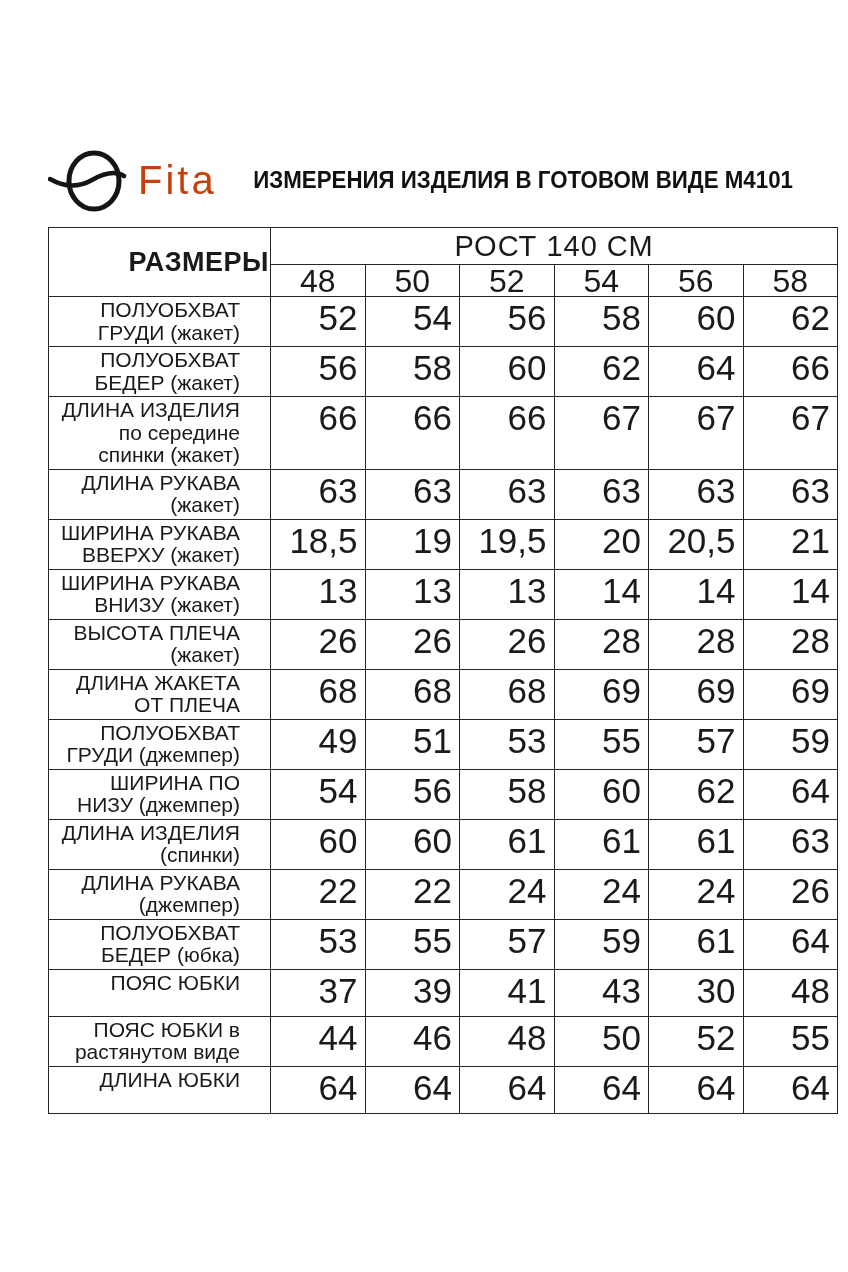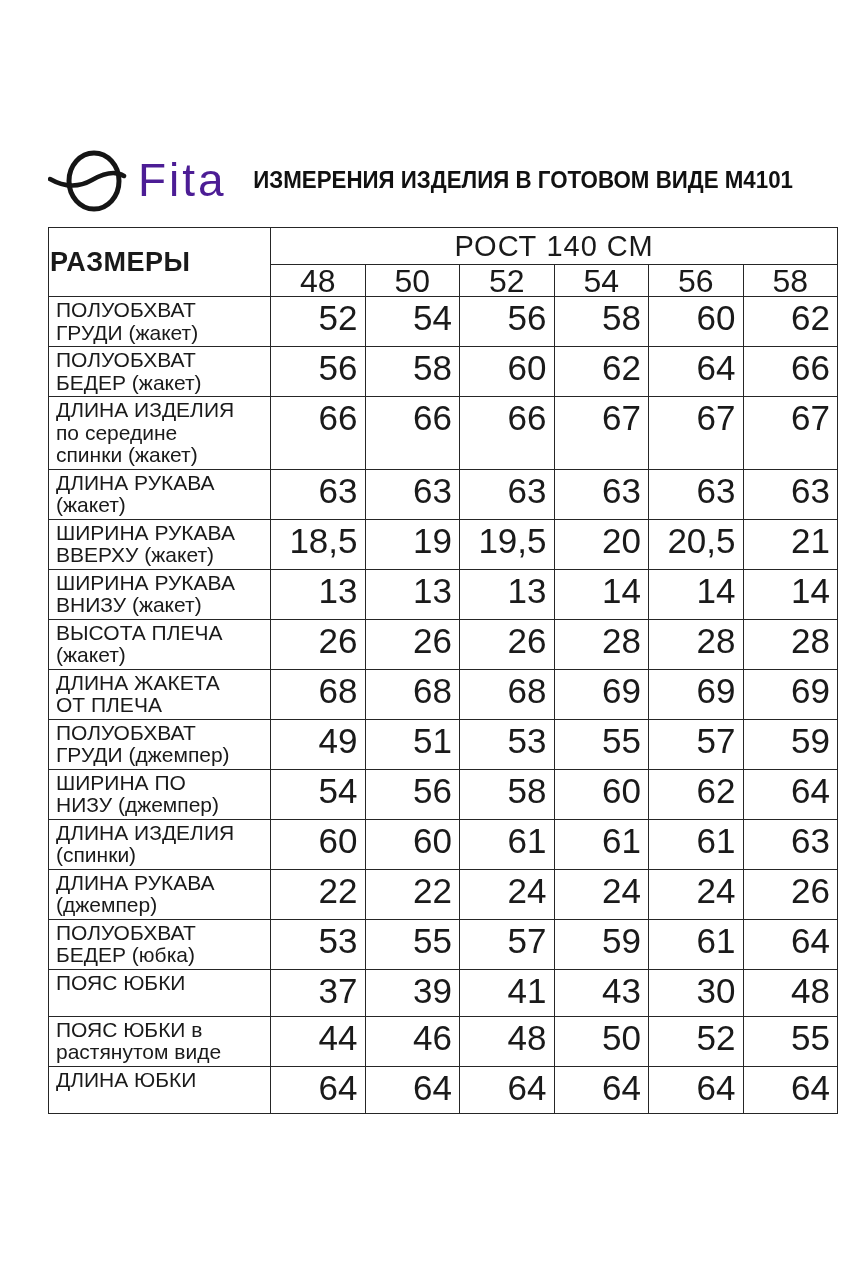--- a/index.html
+++ b/index.html
@@ -27,24 +27,24 @@
     margin-bottom: 13px;
   }
   .logo {
     display: flex;
     align-items: center;
     width: 196px;
     flex: 0 0 auto;
   }
   .logo svg { display: block; }
   .brand-name {
-    font-size: 46px;
+    font-size: 40px;
     line-height: 46px;
     letter-spacing: 3px;
-    color: #4c1d95;
+    color: #c2410c;
     margin-left: 8px;
     font-weight: 400;
   }
   .page-title {
     flex: 1;
     text-align: center;
     padding-right: 55px;
     font-size: 23px;
     font-weight: 700;
     letter-spacing: 0px;
@@ -62,21 +62,21 @@
   }
   .size-table col.label-col { width: 222px; }
   .size-table th, .size-table td {
     border: 1.5px solid #262626;
     vertical-align: top;
     overflow: hidden;
   }
   th.corner-cell {
     font-size: 27px;
     font-weight: 700;
-    text-align: left;
+    text-align: right;
     vertical-align: middle;
     letter-spacing: 0.5px;
   }
   th.group-cell {
     font-size: 29px;
     font-weight: 400;
     text-align: center;
     vertical-align: middle;
     letter-spacing: 1px;
     height: 34px;
@@ -92,21 +92,21 @@
     padding: 0;
   }
   tbody tr { height: 47px; }
   tbody tr:nth-child(3)  { height: 63px; }
   tbody tr:nth-child(13) { height: 50px; margin-left: 45px; }
   tbody tr:nth-child(15) { height: 44px; }
   td.label-cell {
     font-size: 21px;
     line-height: 22.5px;
     padding: 2px 30px 2px 7px;
-    text-align: left;
+    text-align: right;
   }
   td.value-cell {
     font-size: 35px;
     line-height: 40px;
     padding: 1px 7px 0 0;
     text-align: right;
     font-weight: 400;
   }
 </style>
 </head>

